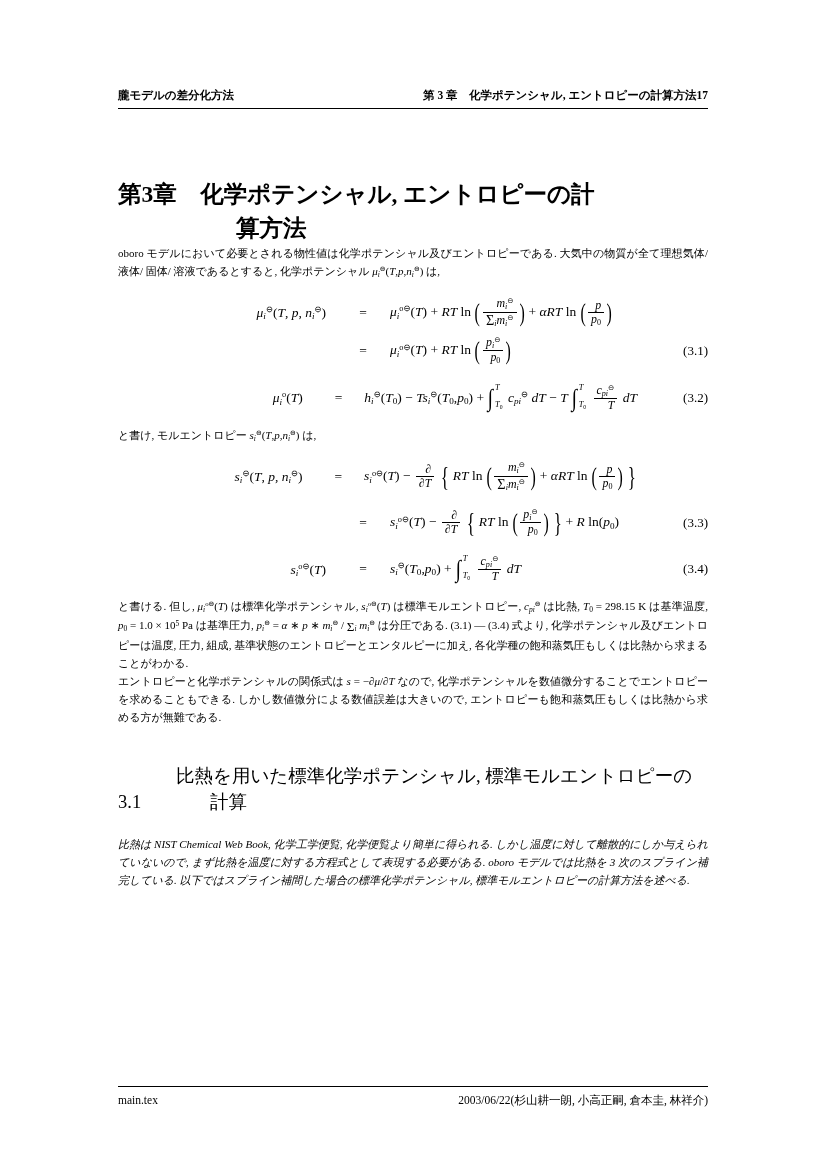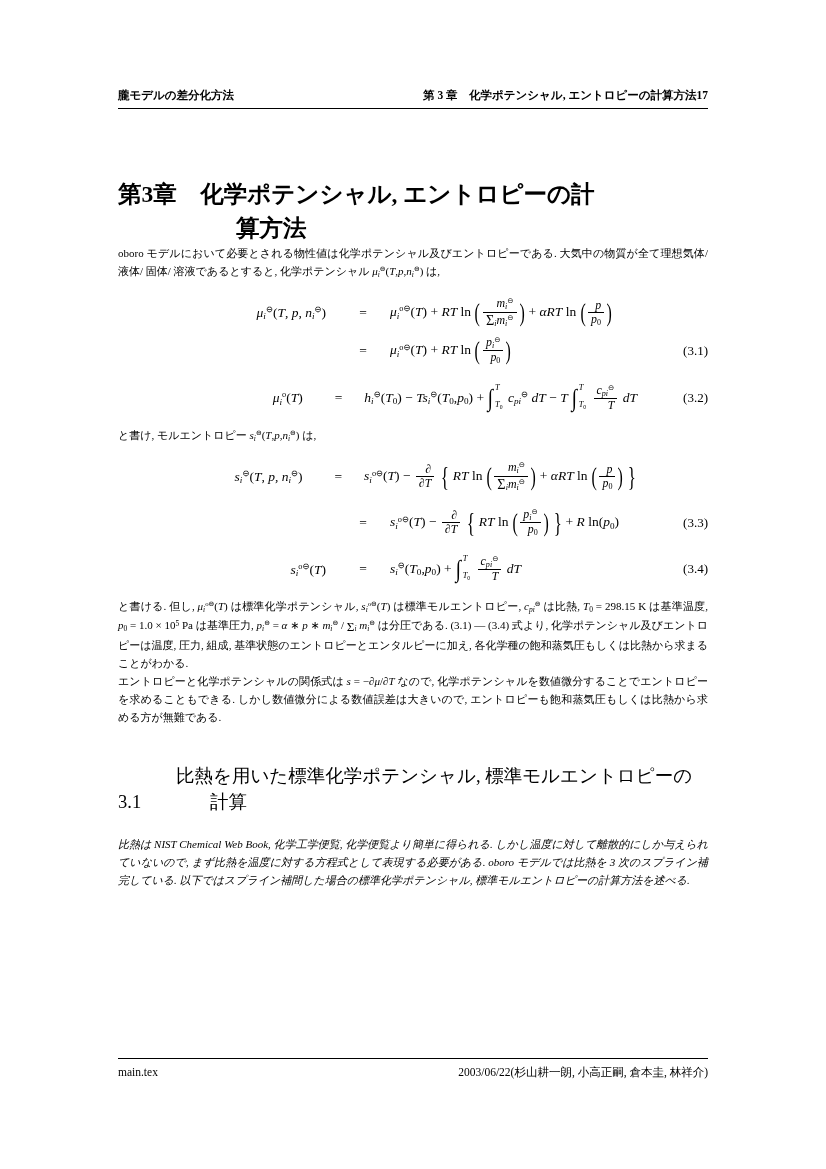--- a/index.html
+++ b/index.html
@@ -170,21 +170,21 @@
     align-items: flex-end;
   }
   h2.section .secnum { width: 58px; flex: none; }
   h2.section .sectext { flex: 1; }
   h2.section .sectext .l2 { display: block; padding-left: 34px; }
 
   
   .footer {
     position: absolute;
     left: 118px;
-    top: 1058px;
+    top: 1086px;
     width: 590px;
     display: flex;
     justify-content: space-between;
     align-items: baseline;
     font-size: 11.5px;
     padding-top: 6px;
     border-top: 1.1px solid #000;
     text-align: right;
   }
   .footer .f-left { font-family: "Liberation Serif", serif; }

